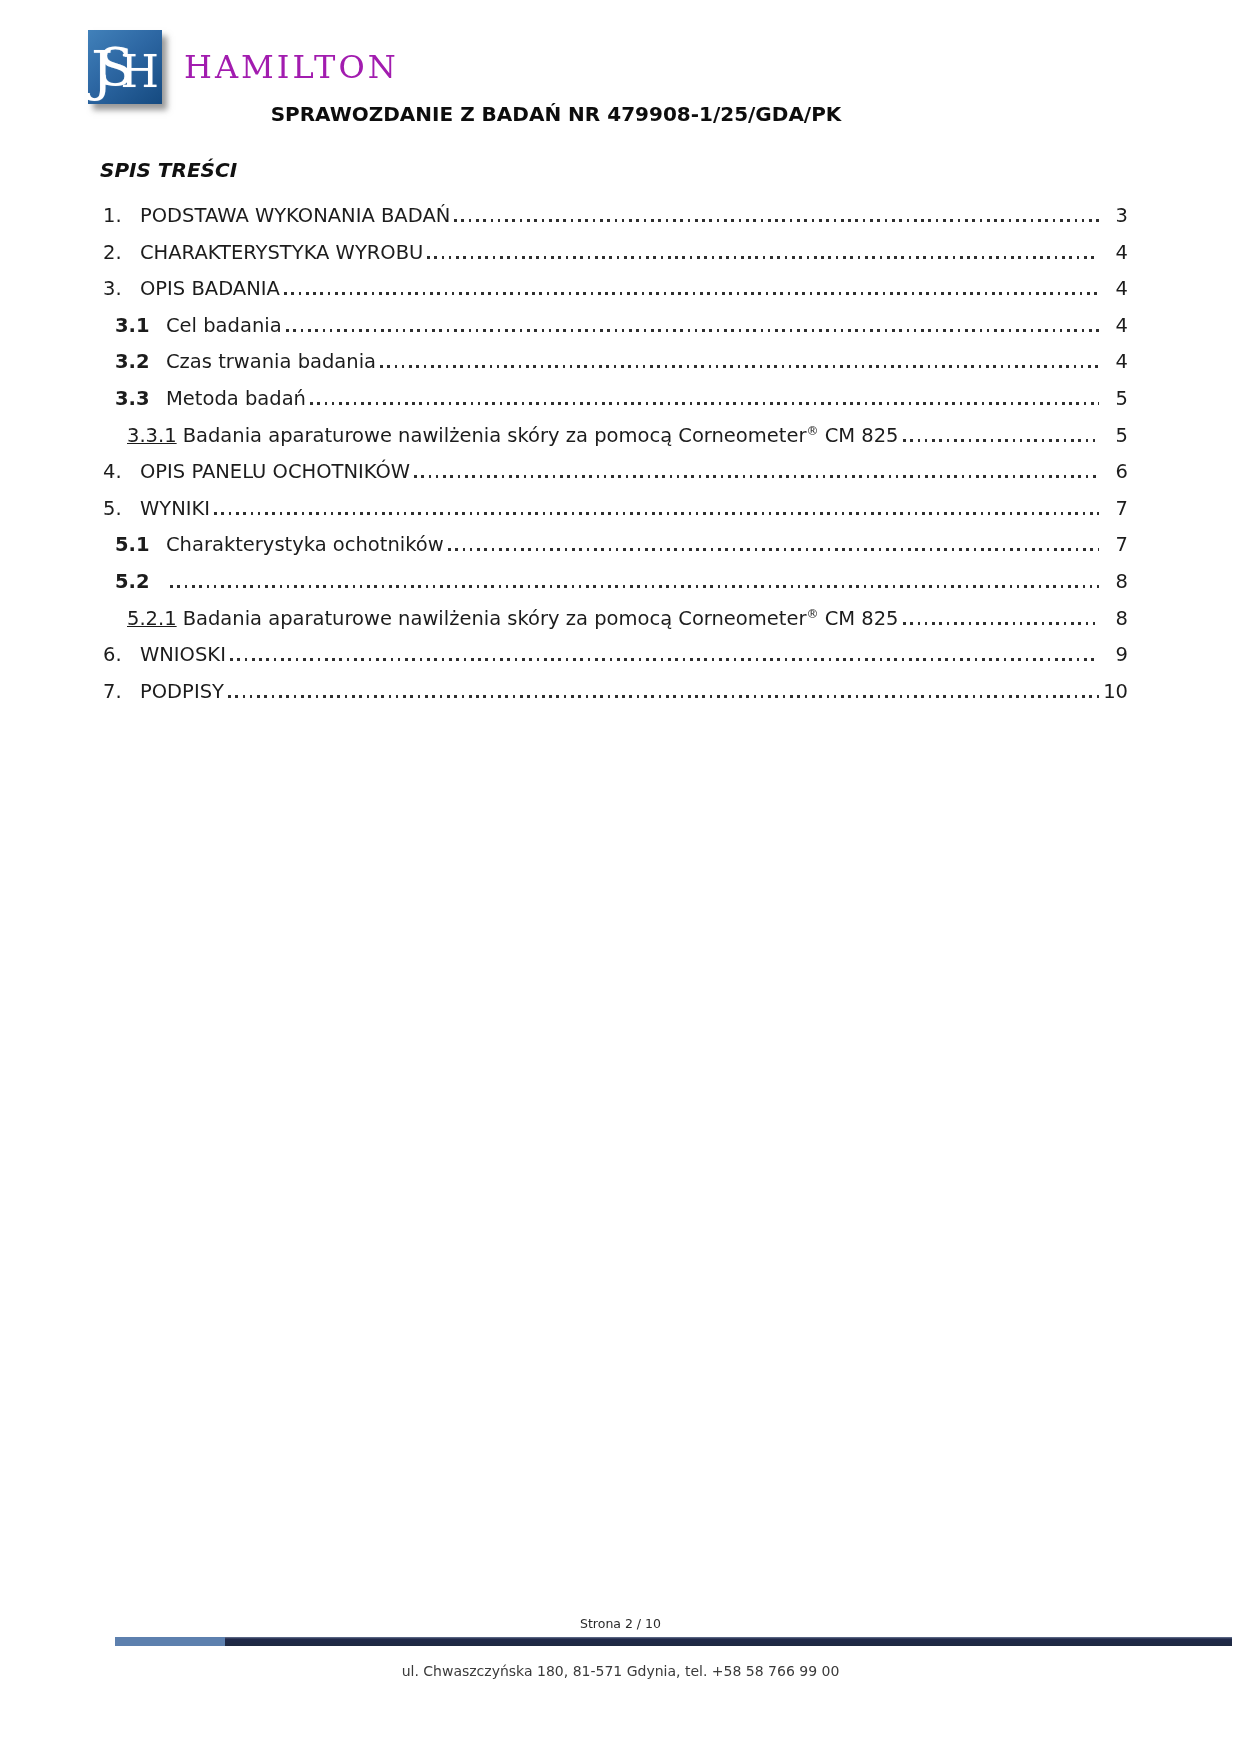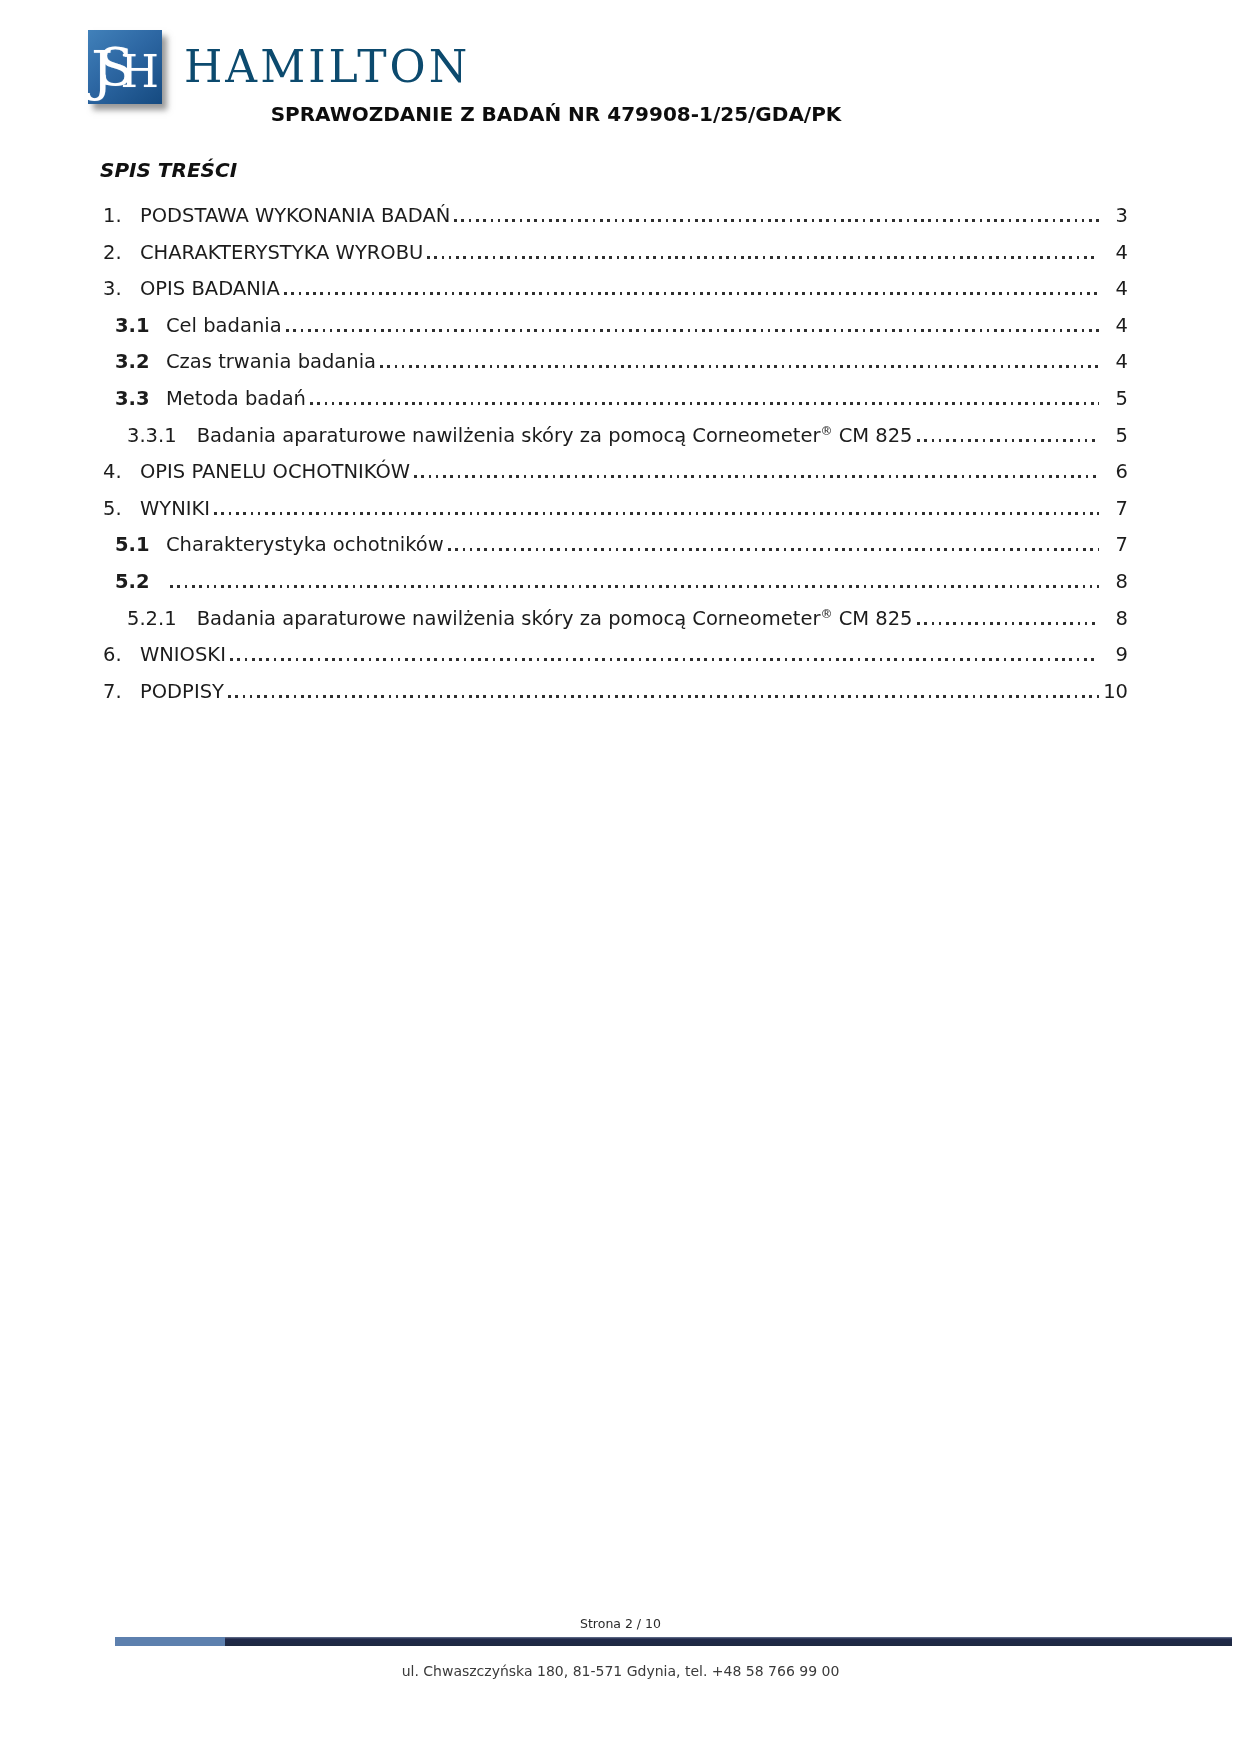--- a/index.html
+++ b/index.html
@@ -23,21 +23,21 @@
   .logo-monogram{
     font-family:"DejaVu Serif","Liberation Serif",serif;
     color:#ffffff;display:flex;align-items:baseline;line-height:1;
     text-shadow:0 0 1px rgba(255,255,255,.4);
   }
   .logo-monogram .mj{font-size:54px;position:relative;top:5px;margin-right:-15px;}
   .logo-monogram .ms{font-size:52px;margin-right:-13px;}
   .logo-monogram .mh{font-size:44px;position:relative;top:2px;}
   .logo-wordmark{
     font-family:"DejaVu Serif","Liberation Serif",serif;
-    font-size:44px;color:#0c4a6e;letter-spacing:3px;margin-left:22px;line-height:1;
+    font-size:32px;color:#a21caf;letter-spacing:3px;margin-left:22px;line-height:1;
   }
 
   .doc-title{
     position:absolute;left:100px;top:102px;width:912px;
     text-align:center;font-size:20px;font-weight:bold;color:#0d0d0d;
     white-space:nowrap;
   }
 
   
   .toc-heading{
@@ -48,21 +48,21 @@
   .toc-row{
     display:flex;align-items:baseline;height:36.6px;
     font-size:19.5px;white-space:nowrap;color:#1c1c1c;
     cursor:pointer;
   }
   .toc-row.lvl1{padding-left:3px;}
   .toc-row.lvl1 .toc-num{width:37px;flex:none;}
   .toc-row.lvl2{padding-left:15px;}
   .toc-row.lvl2 .toc-num{width:51px;flex:none;font-weight:bold;}
   .toc-row.lvl3{padding-left:27px;}
-  .toc-row.lvl3 .toc-num{flex:none;margin-right:20px;}
+  .toc-row.lvl3 .toc-num{flex:none;margin-right:6px;text-decoration:underline;}
   .toc-label{flex:none;}
   .toc-label sup{font-size:12px;line-height:0;}
   .toc-leader{
     flex:1;min-width:14px;height:3px;align-self:baseline;
     margin:0 3px 0 4px;
     background-image:repeating-linear-gradient(to right,#2f2f2f 0 2.6px,transparent 2.6px 7.3px);
   }
   .toc-page{flex:none;min-width:26px;text-align:right;}
 
   
@@ -188,16 +188,16 @@
         <span class="toc-leader"></span>
         <span class="toc-page">10</span>
       </div>
     </div>
 
   <div class="page-indicator">Strona 2 / 10</div>
   <div class="footer-bar">
     <div class="footer-bar-accent"></div>
   </div>
   <div class="footer-info">
-    <div class="footer-address">ul. Chwaszczyńska 180, 81-571 Gdynia, tel. +48 58 766 99 00</div>
+    <div class="footer-address">ul. Chwaszczyńska 180, 81-571 Gdynia, tel. +58 58 766 99 00</div>
   </div>
 
 </div>
 
 </body></html>

